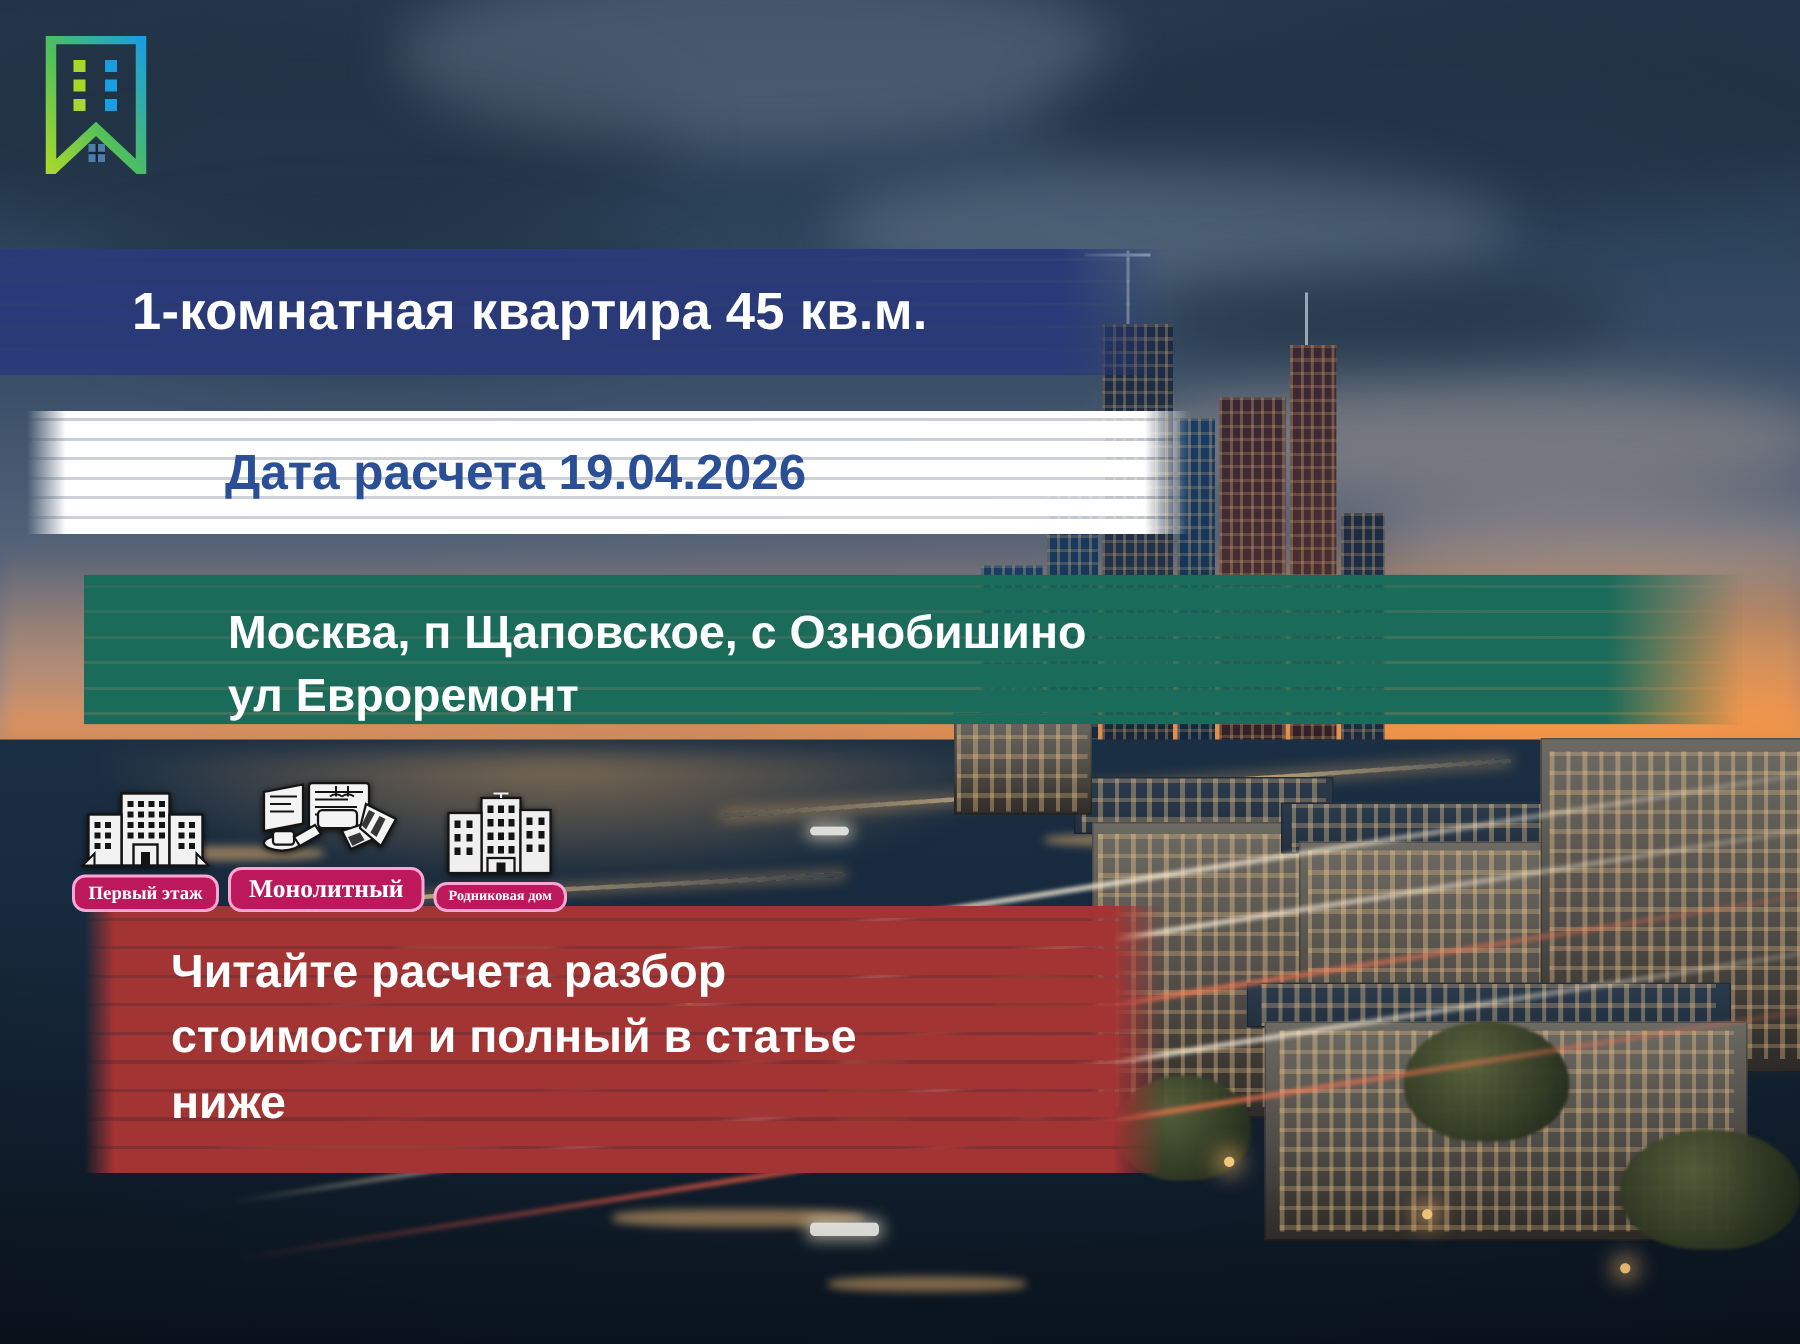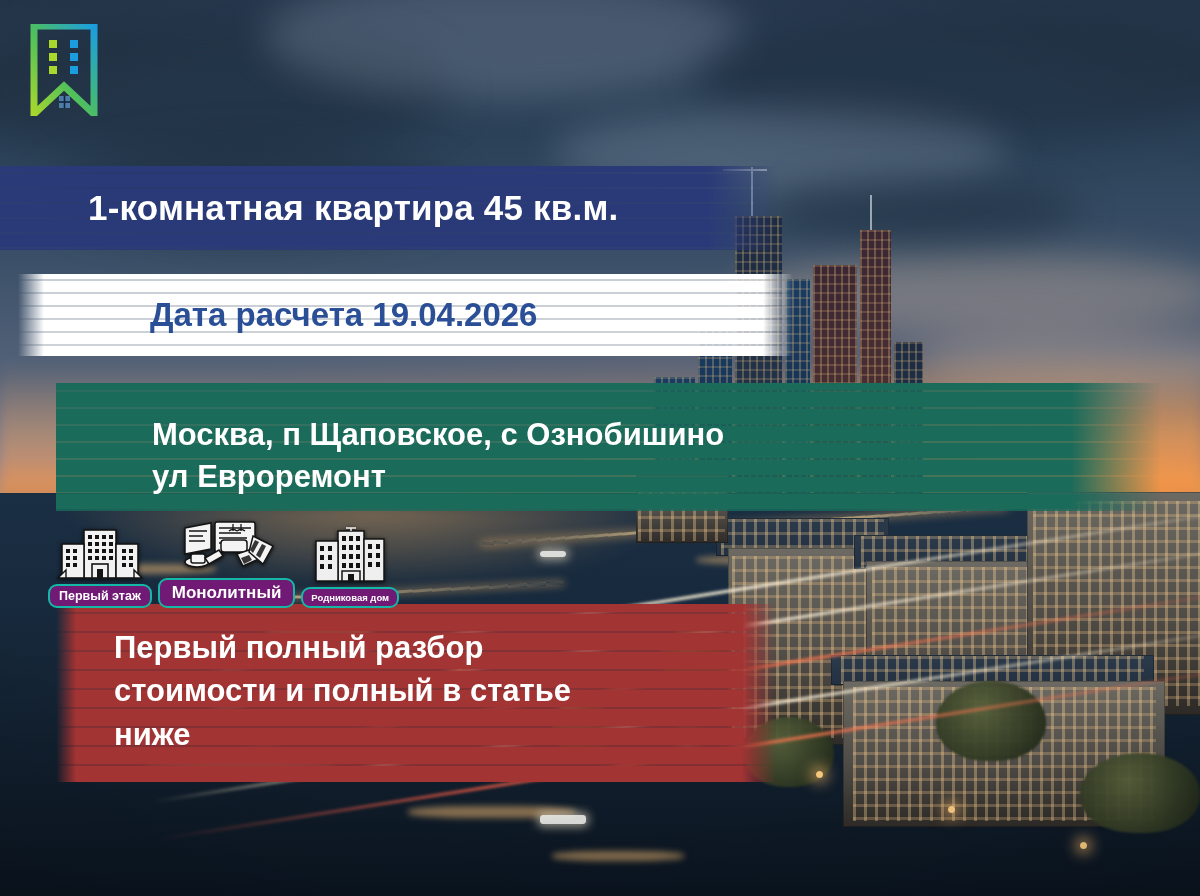--- a/index.html
+++ b/index.html
@@ -177,21 +177,21 @@
   }
 
   
   #band-date{ left:18px; top:274px; width:775px; height:82px; }
   #band-date .brush{ background:#ffffff; }
   #band-date .txt{
     color:#2a4f96; font-size:33px; font-weight:700; padding-left:132px;
   }
 
   
-  #band-address{ left:56px; top:383px; width:1105px; height:128px; align-items:center; }
+  #band-address{ left:56px; top:383px; width:1105px; height:100px; align-items:flex-start; }
   #band-address .brush{
     background:#1a6b5a;
     -webkit-mask-image:
       linear-gradient(90deg, #000 0px, #000 calc(100% - 90px), rgba(0,0,0,0) 100%),
       repeating-linear-gradient(180deg, #000 0 7px, rgba(0,0,0,.8) 7px 9px, #000 9px 17px);
     mask-image:
       linear-gradient(90deg, #000 0px, #000 calc(100% - 90px), rgba(0,0,0,0) 100%),
       repeating-linear-gradient(180deg, #000 0 7px, rgba(0,0,0,.8) 7px 9px, #000 9px 17px);
   }
   #band-address .txt{
@@ -214,24 +214,24 @@
     color:#ffffff; font-size:31px; font-weight:700; line-height:1.4;
     padding:22px 30px 0 58px;
   }
 
   
   .badges{ position:absolute; left:48px; top:518px; display:flex; align-items:flex-end; gap:6px; z-index:4; }
   .badge{ position:relative; display:flex; flex-direction:column; align-items:center; }
   .badge .pic{ filter:drop-shadow(0 1px 2px rgba(0,0,0,.8)); }
   .badge .cap{
     margin-top:-4px; position:relative; z-index:3;
-    background:#701a75; color:#ffffff;
-    border:2px solid #14b8a6; border-radius:9px;
+    background:#be185d; color:#ffffff;
+    border:2px solid #f9a8d4; border-radius:9px;
     padding:3px 9px; font-weight:700; white-space:nowrap;
-    font-family:Liberation Sans, sans-serif;
+    font-family:Liberation Serif, serif;
   }
   #badge-first-floor .cap{ font-size:12.5px; }
   #badge-euro .cap{ font-size:17px; padding:3px 12px; }
   #badge-monolith .cap{ font-size:9.5px; padding:3px 8px; }
 </style>
 </head>
 <body>
 
 <div class="photo">
   <div class="sky"></div>
@@ -356,21 +356,21 @@
   <div class="brush"></div>
   <div class="txt">
     <div>Москва, п Щаповское, с Ознобишино</div>
     <div>ул Евроремонт</div>
   </div>
 </div>
 
 <div class="band" id="band-cta">
   <div class="brush"></div>
   <div class="txt">
-    <div>Первый полный разбор</div>
+    <div>Читайте расчета разбор</div>
     <div>стоимости и полный в статье</div>
     <div>ниже</div>
   </div>
 </div>
 
 <div class="badges">
 
   <div class="badge" id="badge-first-floor">
     <svg class="pic" width="92" height="60" viewBox="0 0 92 60">
       <g fill="#f2f2f2" stroke="#141414" stroke-width="1.6">

